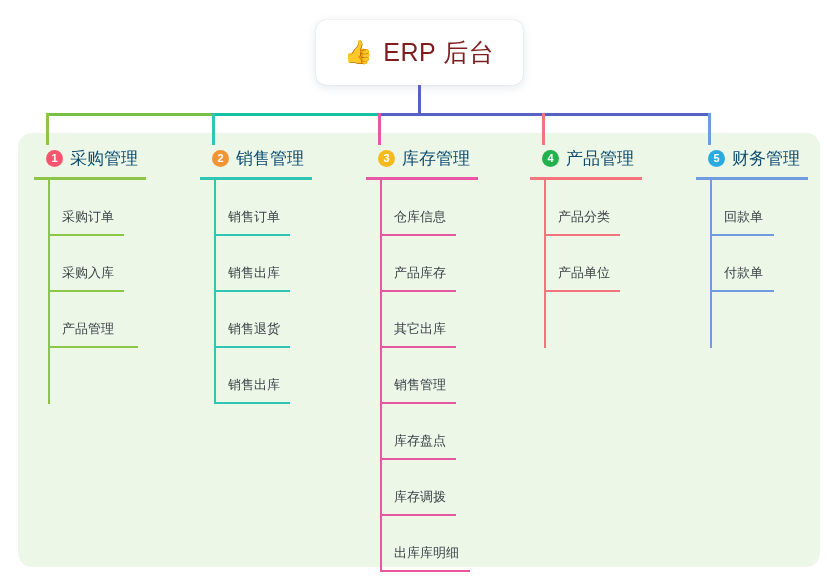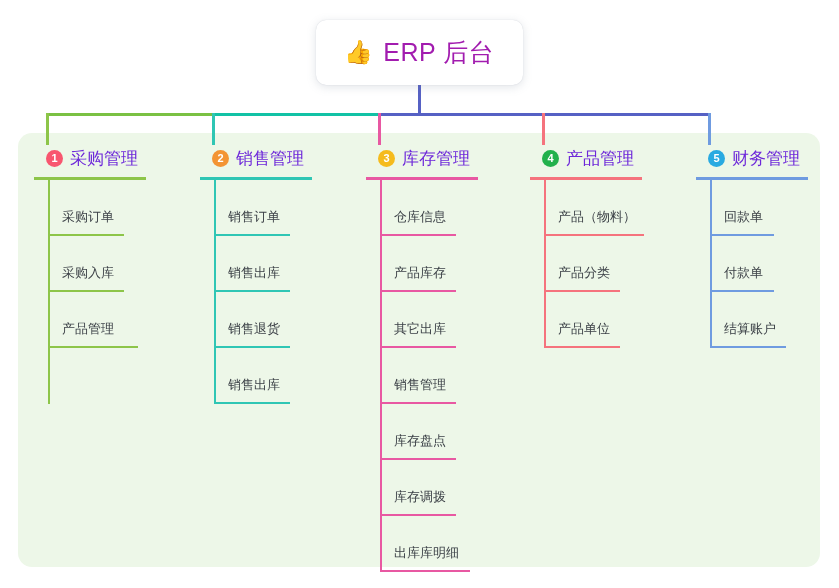--- a/index.html
+++ b/index.html
@@ -39,21 +39,21 @@
     display: flex;
     align-items: center;
     gap: 10px;
   }
   .root-emoji {
     font-size: 23px;
     line-height: 1;
   }
   .root-title {
     font-size: 25px;
-    color: #a21caf;
+    color: #7f1d1d;
     letter-spacing: 0.5px;
     white-space: nowrap;
   }
 
   
   .conn {
     position: absolute;
     z-index: 3;
   }
   .vline { width: 3px; }
@@ -91,21 +91,21 @@
     border-radius: 50%;
     color: #ffffff;
     font-size: 11px;
     line-height: 17px;
     text-align: center;
     font-weight: bold;
     flex: 0 0 auto;
   }
   .col-title {
     font-size: 17px;
-    color: #6d28d9;
+    color: #0c4a6e;
   }
   .head-rule {
     height: 3px;
     margin-top: 6px;
   }
   .spine {
     position: absolute;
     width: 2px;
     top: 35px;
   }
@@ -248,24 +248,20 @@
       </div>
       <div class="column" style="left: 530px; width: 150px;">
         <div class="col-head">
           <span class="badge" style="background: rgb(34, 177, 76);">4</span>
           <span class="col-title">产品管理</span>
         </div>
         <div class="head-rule" style="width: 112px; background: rgb(245, 115, 125);"></div>
         <div class="spine" style="left: 14px; background: rgb(245, 115, 125); height: 168px;"></div>
         <div class="items">
           <div class="item">
-            <span class="item-label">产品（物料）</span>
-            <div class="item-rule" style="width: 100px; background: rgb(245, 115, 125);"></div>
-          </div>
-          <div class="item">
             <span class="item-label">产品分类</span>
             <div class="item-rule" style="width: 76px; background: rgb(245, 115, 125);"></div>
           </div>
           <div class="item">
             <span class="item-label">产品单位</span>
             <div class="item-rule" style="width: 76px; background: rgb(245, 115, 125);"></div>
           </div>
         </div>
       </div>
       <div class="column" style="left: 696px; width: 140px;">
@@ -277,21 +273,17 @@
         <div class="spine" style="left: 14px; background: rgb(111, 155, 224); height: 168px;"></div>
         <div class="items">
           <div class="item">
             <span class="item-label">回款单</span>
             <div class="item-rule" style="width: 64px; background: rgb(111, 155, 224);"></div>
           </div>
           <div class="item">
             <span class="item-label">付款单</span>
             <div class="item-rule" style="width: 64px; background: rgb(111, 155, 224);"></div>
           </div>
-          <div class="item">
-            <span class="item-label">结算账户</span>
-            <div class="item-rule" style="width: 76px; background: rgb(111, 155, 224);"></div>
-          </div>
         </div>
       </div>
     </div>
 
 </div>
 
 </body></html>

